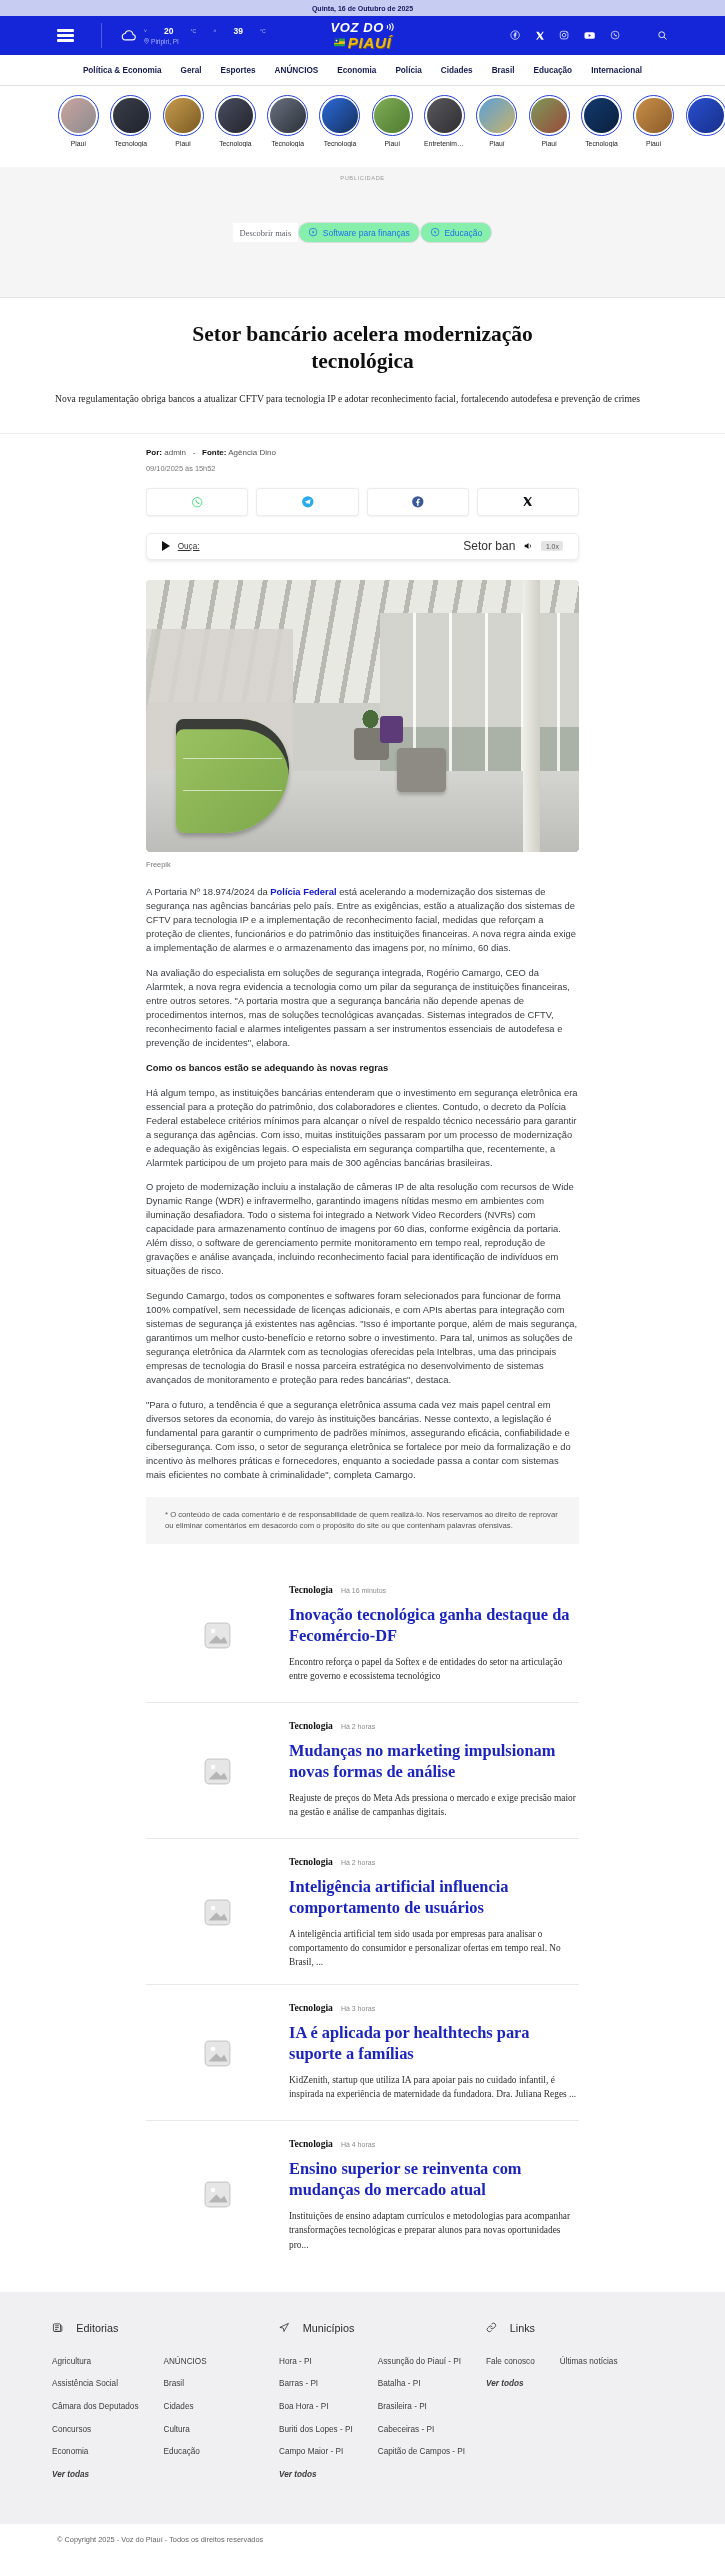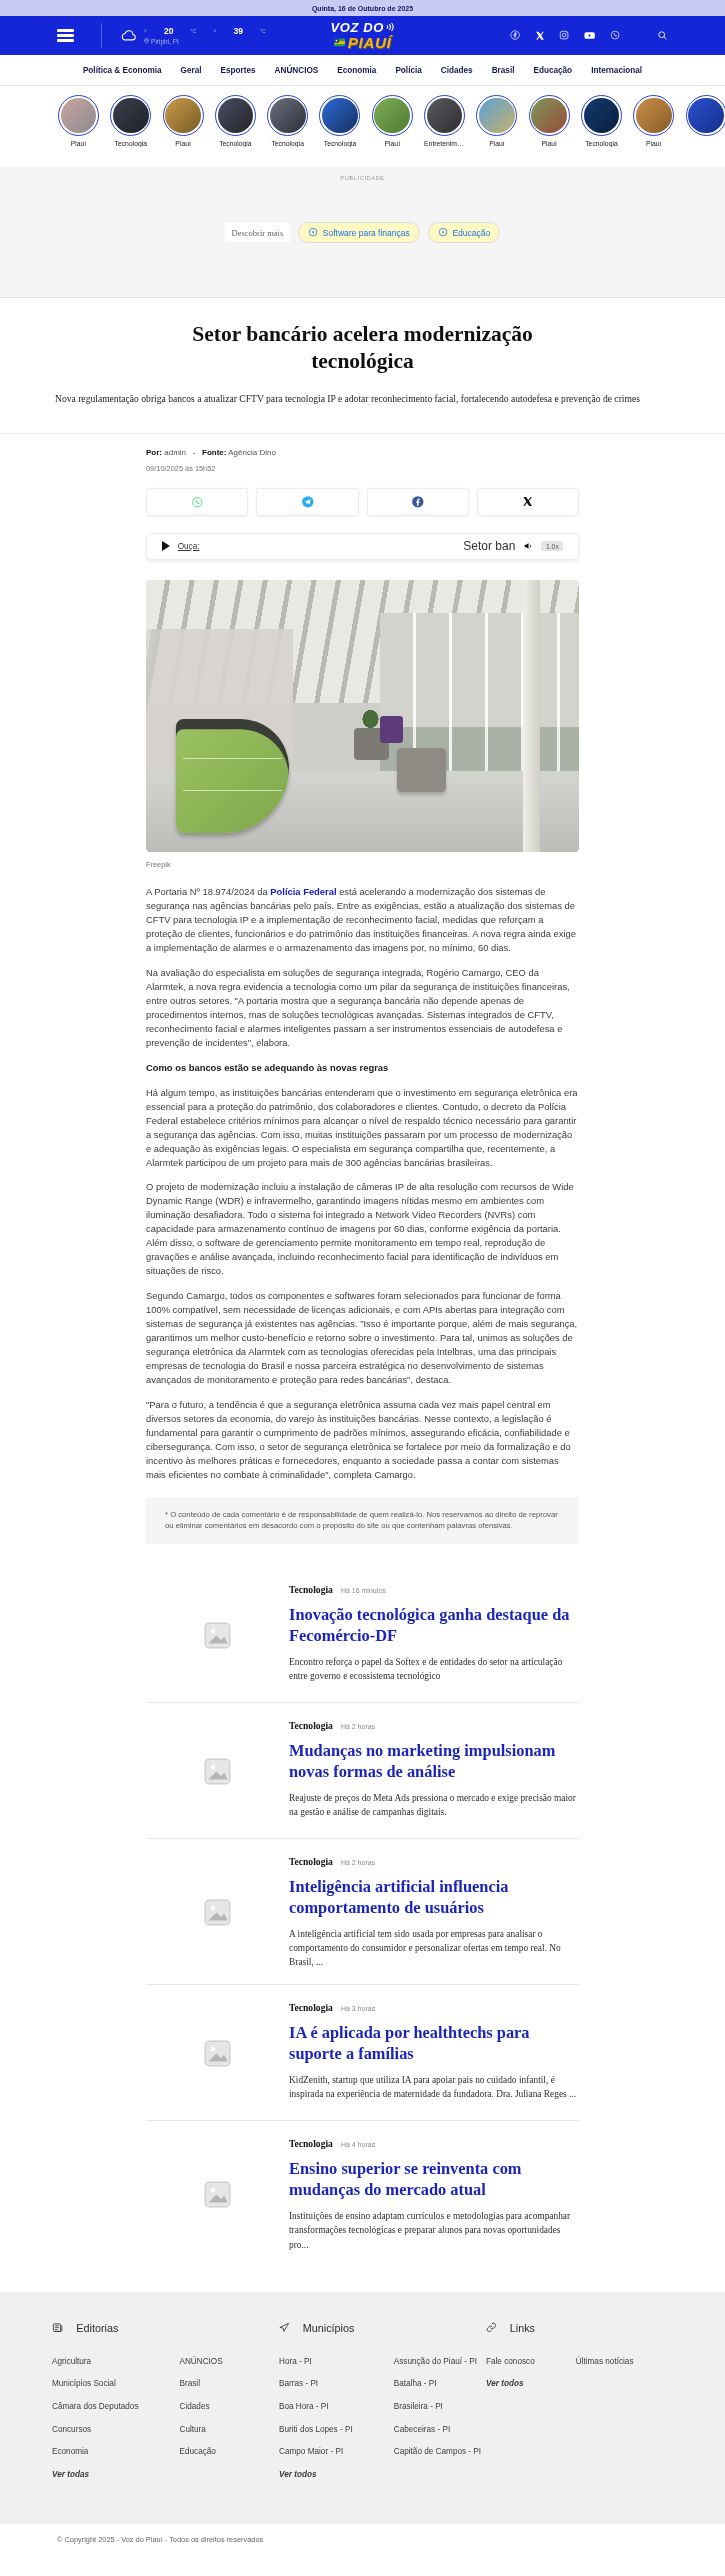--- a/index.html
+++ b/index.html
@@ -34,23 +34,23 @@
   
   .stories { height:81px; overflow:hidden; padding:9px 0 0 58px; display:flex; gap:11.3px; }
   .story { width:41px; flex:0 0 41px; text-align:center; cursor:pointer; }
   .story .ring { width:41px; height:41px; border-radius:50%; border:1.4px solid #2440d8; padding:1.7px; }
   .story .pic { width:100%; height:100%; border-radius:50%; }
   .story .lbl { font-size:6.8px; color:#222; margin-top:4px; white-space:nowrap; overflow:hidden; text-overflow:ellipsis; }
 
   
   .adband { height:131px; background:#f5f5f6; border-bottom:0.6px solid #e3e3e3; text-align:center; }
   .adband .pub { font-size:5.7px; letter-spacing:0.6px; color:#9a9a9a; padding-top:8px; }
-  .adrow { margin-top:41px; display:flex; align-items:center; justify-content:center; gap:8px; }
+  .adrow { margin-top:41px; display:flex; align-items:center; justify-content:center; }
   .discover { background:#fff; padding:4.5px 6.8px; font-family:"Liberation Serif", serif; font-size:8.5px; color:#5f6368; }
-  .pill { display:flex; align-items:center; gap:4.5px; background:#fef9c3; border:0.6px solid #dadce0; border-radius:10.2px; height:21px; padding:0 9px; color:#1a73e8; font-size:8.5px; cursor:pointer; }
+  .pill { display:flex; align-items:center; gap:4.5px; background:#86efac; border:0.6px solid #dadce0; border-radius:10.2px; height:21px; padding:0 9px; color:#1a73e8; font-size:8.5px; cursor:pointer; }
   .col { width:433px; margin:0 auto; }
   h1.title { font-family:"Liberation Serif", serif; font-size:21.5px; line-height:1.25; font-weight:bold; color:#101010; text-align:center; max-width:442px; margin:23px auto 0; }
   .subtitle { font-family:"Liberation Serif", serif; font-size:9.6px; line-height:1.55; color:#1c1c1c; max-width:615px; margin:17px auto 0; }
   .byline-sep { border-top:0.6px solid #ececec; margin-top:26px; }
   .byline { padding:14.7px 0 0; font-size:8px; color:#555; }
   .byline b { color:#111; }
   .bydate { font-size:7.4px; color:#777; margin-top:6.8px; }
 
   .share { display:flex; gap:8px; margin-top:14.7px; }
   .share .sbtn { flex:1; height:28px; background:#fff; border:0.6px solid #ececec; border-radius:3.4px; box-shadow:0 0.6px 1.7px rgba(0,0,0,.06); display:flex; align-items:center; justify-content:center; cursor:pointer; }
@@ -92,21 +92,21 @@
   .rel-body { flex:1; }
   .rel-meta { display:flex; align-items:baseline; gap:8px; }
   .rel-cat { font-family:"Liberation Serif", serif; font-weight:bold; font-size:9.6px; color:#111; cursor:pointer; }
   .rel-time { font-size:7px; color:#8a8a8a; }
   .rel-title { font-family:"Liberation Serif", serif; font-weight:bold; font-size:16.4px; line-height:1.25; color:#1b24bd; margin-top:10.2px; cursor:pointer; max-width:283px; }
   .rel-exc { font-family:"Liberation Serif", serif; font-size:9.4px; line-height:1.5; color:#2f2f2f; margin-top:9px; max-width:289px; }
 
   
   .footer { margin-top:26px; background:#f0f0f2; padding:29.5px 0 32px 52px; display:grid; grid-template-columns:227px 207px 1fr; }
   .fhead { display:flex; align-items:center; gap:13px; font-size:10.8px; color:#2b2b2b; margin-bottom:23px; }
-  .fcols { display:flex; gap:41px; }
+  .fcols { display:flex; gap:25px; }
   .flist { list-style:none; }
   .flist li { font-size:8.2px; color:#3c3c3c; margin-bottom:13.6px; cursor:pointer; }
   .seeall { font-size:8.2px; font-weight:bold; font-style:italic; color:#111; cursor:pointer; }
   .copyright { height:31px; background:#fff; display:flex; align-items:center; padding-left:57px; font-size:7.4px; color:#666; }
 </style>
 </head>
 <body>
 
 <div class="topbar">
   <span>Quinta, 16 de Outubro de 2025</span>
@@ -530,21 +530,21 @@
             <rect x="3" y="4" width="15" height="16" rx="2"></rect>
             <path d="M18 8h2a1 1 0 0 1 1 1v9a2 2 0 0 1-2 2H5"></path>
             <path d="M6.5 8h8M6.5 12h8M6.5 16h5"></path>
           </svg>
         </span>
       <span>Editorias</span>
     </div>
     <div class="fcols">
       <ul class="flist">
         <li>Agricultura</li>
-        <li>Municípios Social</li>
+        <li>Assistência Social</li>
         <li>Câmara dos Deputados</li>
         <li>Concursos</li>
         <li>Economia</li>
         <li class="seeall">Ver todas</li>
       </ul>
       <ul class="flist">
         <li>ANÚNCIOS</li>
         <li>Brasil</li>
         <li>Cidades</li>
         <li>Cultura</li>

